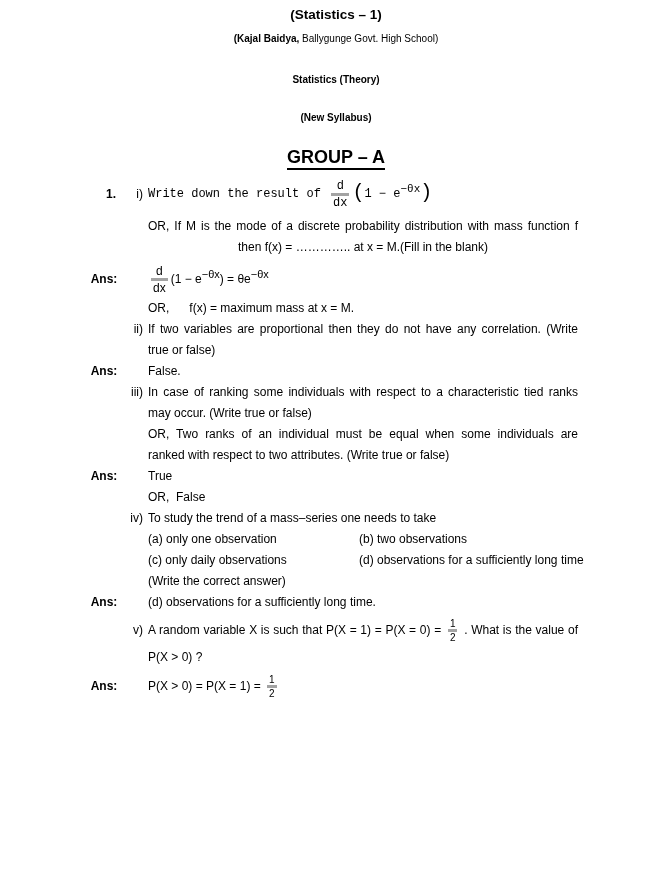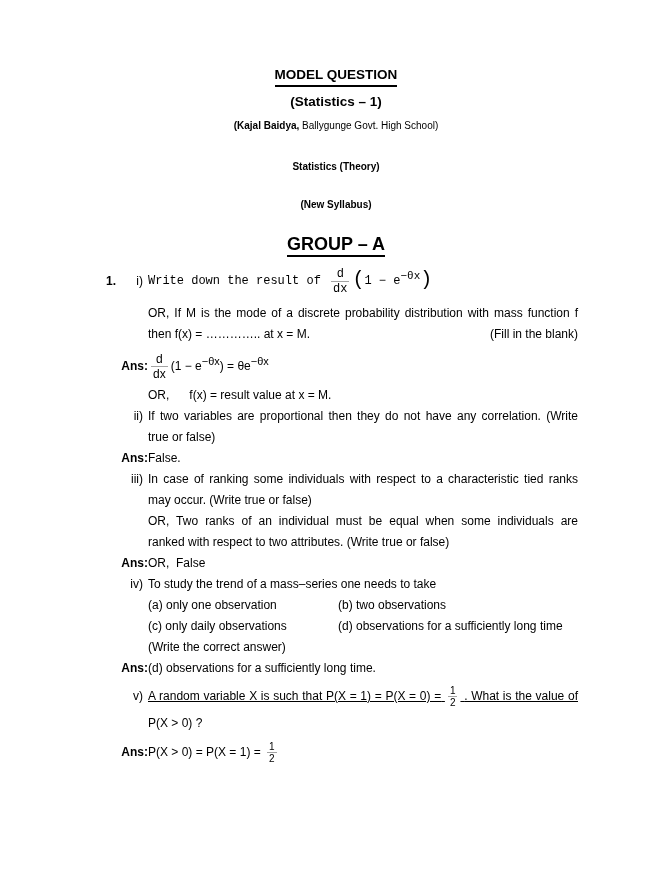--- a/index.html
+++ b/index.html
@@ -17,52 +17,49 @@
   .b{font-weight:bold;}
   .u2{display:inline-block;border-bottom:2px solid #000;padding-bottom:0px;}
   .h13{font-size:13.5px;}
   .h12{font-size:10px;}
 
   .row{display:flex;}
   .row.vc{align-items:center;}
   .gutter{width:148px;flex:none;display:flex;box-sizing:border-box;}
   .gutter.qrow{padding-left:106px;padding-right:5px;justify-content:space-between;}
   .gutter.roman{justify-content:flex-end;padding-right:5px;}
-  .gutter.ans{padding-left:60px;justify-content:flex-end;font-weight:bold;}
+  .gutter.ans{padding-left:60px;justify-content:center;font-weight:bold;}
   .body{width:430px;flex:none;}
 
   .jline{text-align:justify;text-align-last:justify;}
-  .between{display:flex;justify-content:space-between;}
-  .optrow{display:flex;}
+  .between{display:flex;justify-content:center;}
+  .optrow{display:flex;gap:21px;}
   .optrow .c1{width:190px;flex:none;white-space:nowrap;}
   .optrow .c2{flex:none;white-space:nowrap;}
 
   
   .mathline40{line-height:40px;height:40px;white-space:nowrap;font-family:Liberation Mono, monospace;}
   .mathline38{line-height:38px;height:38px;white-space:nowrap;}
-  .mathline34{line-height:34px;height:34px;text-decoration:underline;}
+  .mathline34{line-height:34px;height:34px;}
   .mathline32{line-height:32px;height:32px;white-space:nowrap;}
   .frac{
     display:inline-flex;flex-direction:column;align-items:center;
     vertical-align:middle;margin:0 3px;line-height:normal;
   }
   .frac .fnum{display:block;line-height:14px;padding:0 2px;}
-  .frac .fden{display:block;line-height:14px;padding:0 2px;border-top:1px solid #a3a3a3;}
+  .frac .fden{display:block;line-height:14px;padding:0 2px;border-top:3px solid #a3a3a3;}
   .sfrac .fnum,.sfrac .fden{font-size:10px;line-height:11px;padding:0 2px;}
   .bigparen{font-size:20px;font-weight:400;vertical-align:middle;position:relative;top:-1px;}
   .msup{font-size:11px;vertical-align:super;line-height:0;letter-spacing:0;}
 </style>
 </head>
 <body>
 
 <div class="doc">
 
-  <div class="center" style="margin-top:64px">
-    <span class="b h13 u2">MODEL QUESTION</span>
-  </div>
   <div class="center b h13" style="margin-top:4px">(Statistics – 1)</div>
   <div class="center h12" style="margin-top:3px"><span class="b">(Kajal Baidya,</span><span> Ballygunge Govt. High School)</span></div>
   <div class="center b h12" style="margin-top:20px">Statistics (Theory)</div>
   <div class="center b h12" style="margin-top:17px">(New Syllabus)</div>
   <div class="center" style="margin-top:19px">
     <span class="b u2" style="font-size:18px">GROUP – A</span>
   </div>
 
   <div class="row vc" style="margin-top:4px">
     <div class="gutter qrow">
@@ -96,21 +93,21 @@
     <div class="body mathline38">
       <span class="frac">
         <span class="fnum">d</span>
         <span class="fden">dx</span>
       </span><span>(1 − e</span><span class="msup">−θx</span><span>) = θe</span><span class="msup">−θx</span>
     </div>
   </div>
 
   <div class="row">
     <div class="gutter"></div>
-    <div class="body" style="white-space:pre;">OR,      f(x) = result value at x = M.</div>
+    <div class="body" style="white-space:pre;">OR,      f(x) = maximum mass at x = M.</div>
   </div>
 
   <div class="row">
     <div class="gutter roman">
         <span>ii)</span>
       </div>
     <div class="body">
       <div class="jline">If two variables are proportional then they do not have any correlation. (Write</div>
       <div>true or false)</div>
     </div>
@@ -131,20 +128,21 @@
       <div>may occur. (Write true or false)</div>
       <div class="jline">OR, Two ranks of an individual must be equal when some individuals are</div>
       <div>ranked with respect to two attributes. (Write true or false)</div>
     </div>
   </div>
   <div class="row">
     <div class="gutter ans">
         <span>Ans:</span>
       </div>
     <div class="body">
+      <div>True</div>
       <div style="white-space:pre;">OR,  False</div>
     </div>
   </div>
 
   <div class="row">
     <div class="gutter roman">
         <span>iv)</span>
       </div>
     <div class="body">
       <div>To study the trend of a mass–series one needs to take</div>

